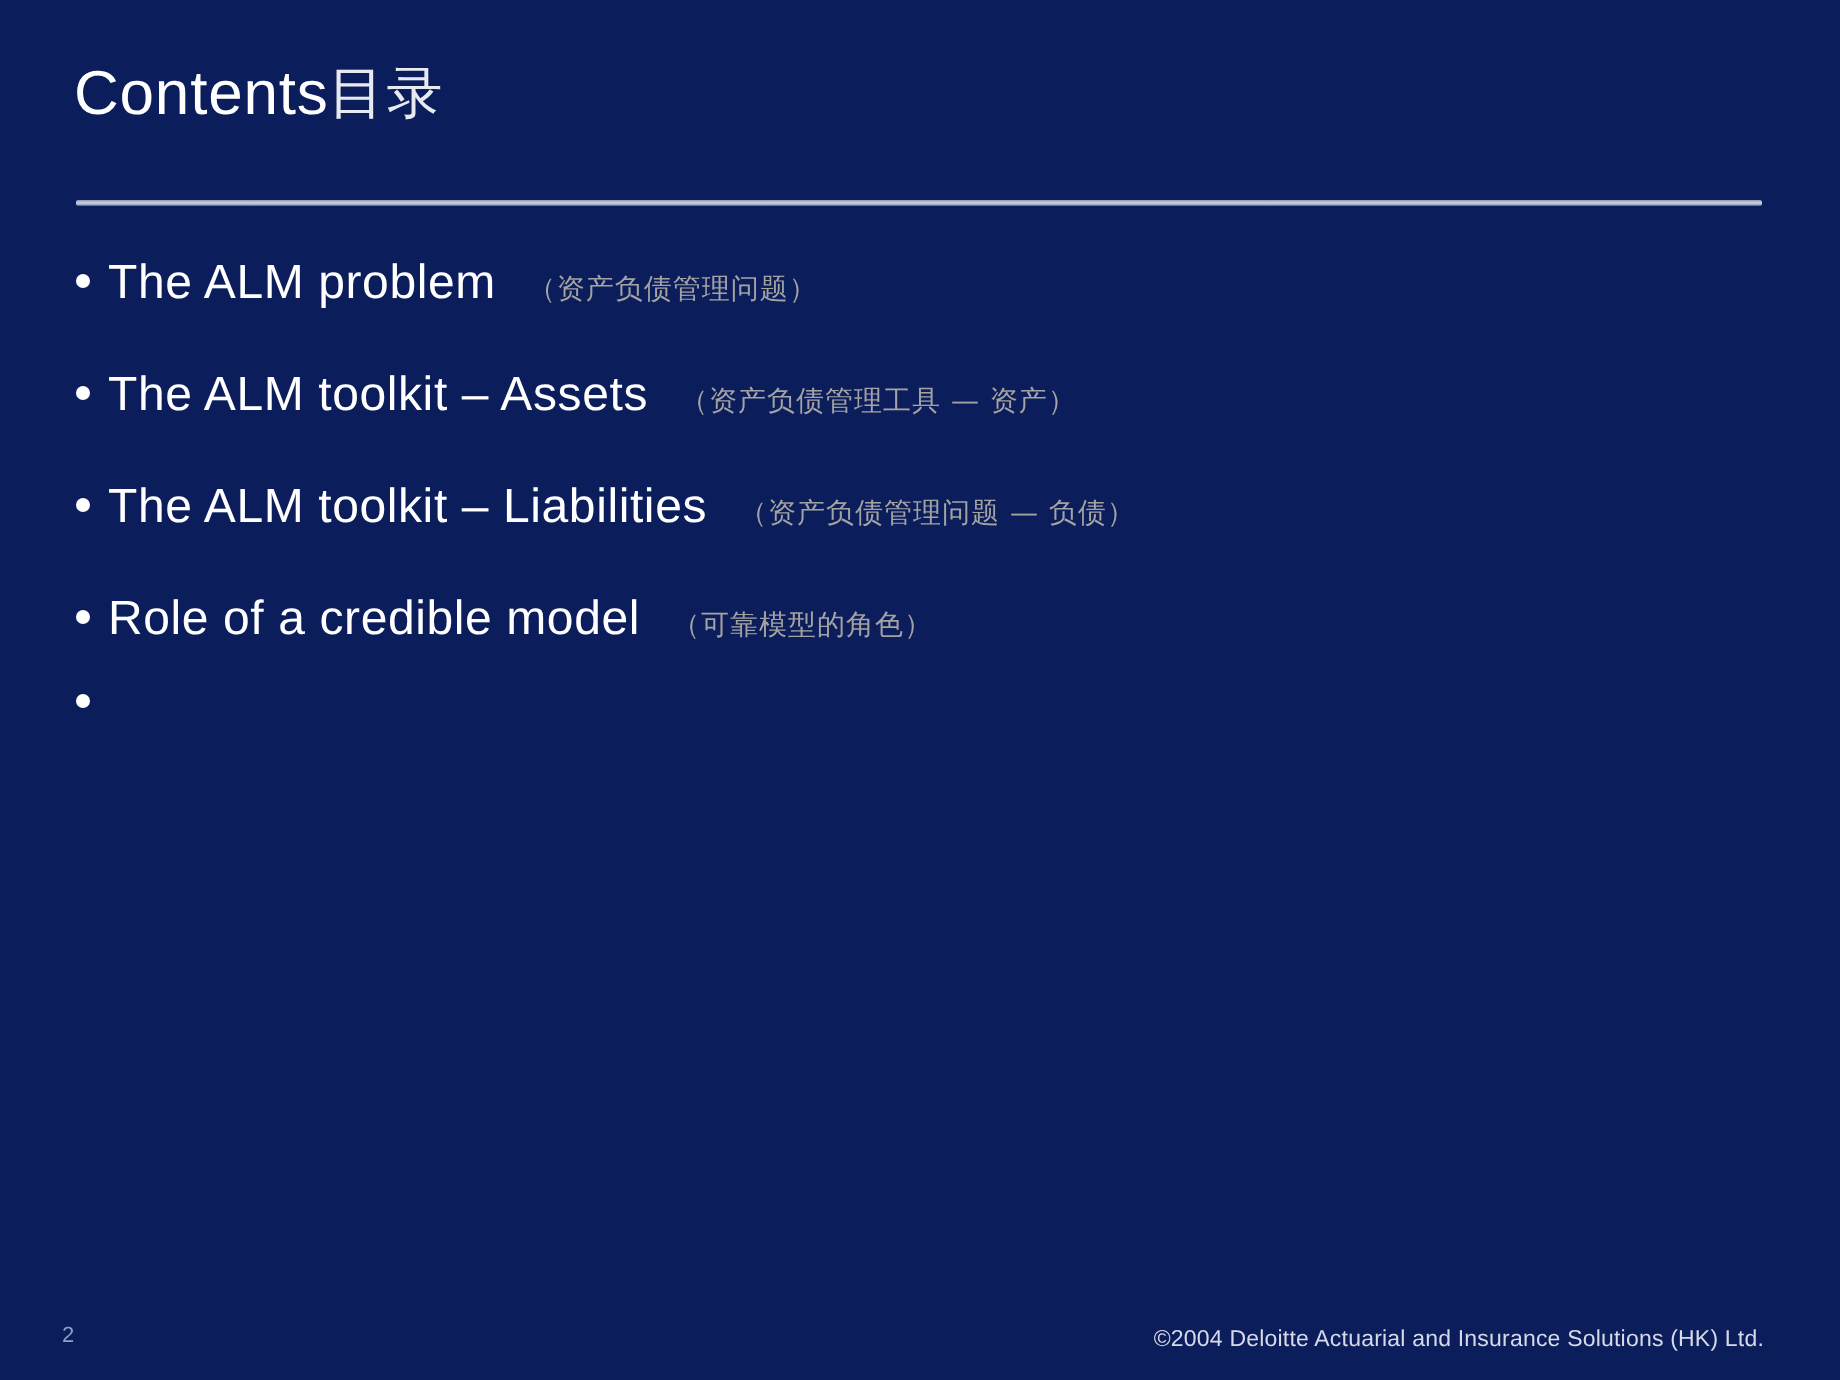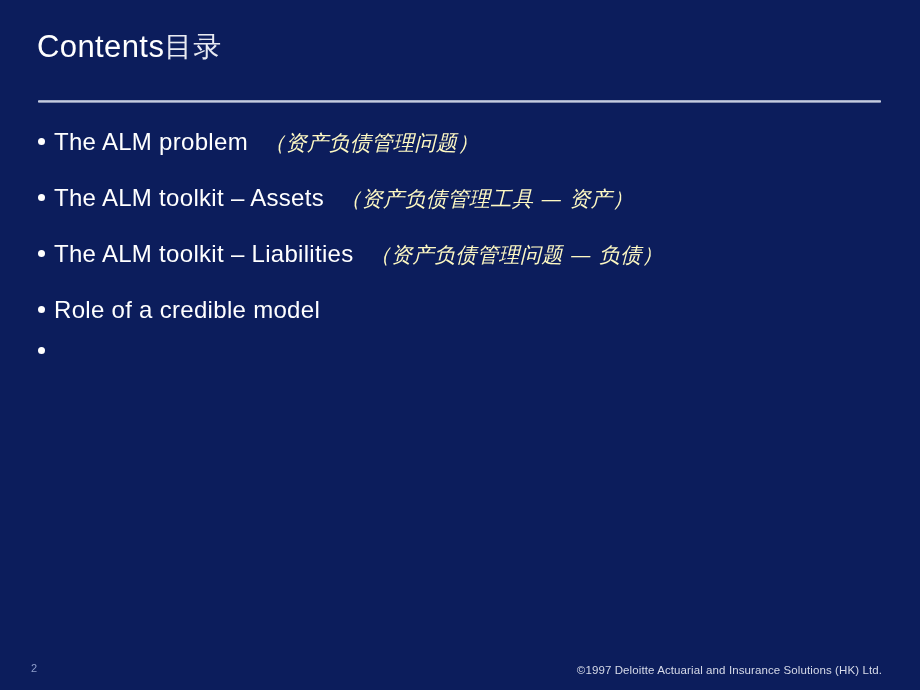--- a/index.html
+++ b/index.html
@@ -82,26 +82,25 @@
   }
   .bullet-en {
     font-family: "Liberation Sans", sans-serif;
     font-size: 24px;
     font-weight: 400;
     color: #ffffff;
     letter-spacing: 0.3px;
   }
   .bullet-zh {
     font-family: "DejaVu Serif", "Liberation Serif", serif;
-    font-size: 21px;
+    font-size: 14px;
     font-weight: 400;
-    color: #fef9c3;
+    color: #a3a3a3;
     margin-left: 16px;
     letter-spacing: 0.5px;
-    font-style: italic;
   }
 
   
   .page-number {
     position: absolute;
     left: 31px;
     bottom: 16px;
     font-family: "Liberation Sans", sans-serif;
     font-size: 11px;
     color: #8f9ecb;
@@ -145,24 +144,25 @@
 
     <div class="bullet-item">
       <span class="bullet-dot"></span>
       <span class="bullet-en">The ALM toolkit – Liabilities</span>
       <span class="bullet-zh">（资产负债管理问题 — 负债）</span>
     </div>
 
     <div class="bullet-item">
       <span class="bullet-dot"></span>
       <span class="bullet-en">Role of a credible model</span>
+      <span class="bullet-zh">（可靠模型的角色）</span>
     </div>
 
     <div class="bullet-item">
       <span class="bullet-dot"></span>
     </div>
 
   </div>
 
   <div class="page-number">2</div>
-  <div class="copyright">©1997 Deloitte Actuarial and Insurance Solutions (HK) Ltd.</div>
+  <div class="copyright">©2004 Deloitte Actuarial and Insurance Solutions (HK) Ltd.</div>
 
 </div>
 
 </body></html>

